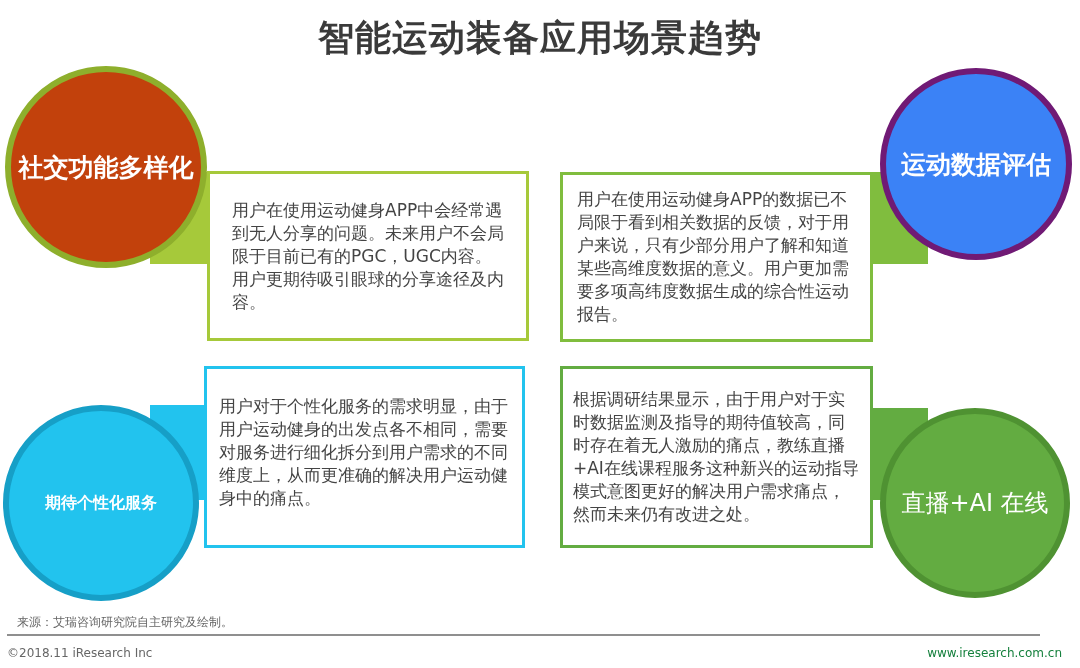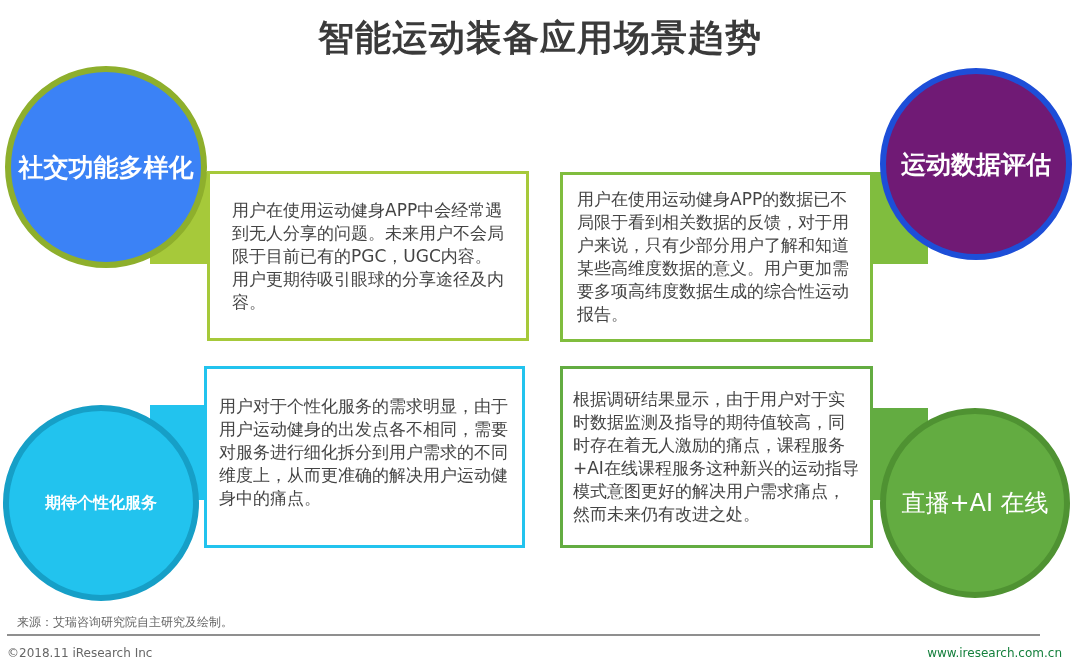--- a/index.html
+++ b/index.html
@@ -14,29 +14,29 @@
   .footer-line{position:absolute;left:7px;top:634px;width:1033px;height:2px;background:#8f8f8f;}
   .footer-copy{position:absolute;left:7px;top:646px;font-size:12px;color:#666;}
   .footer-url{position:absolute;right:18px;top:646px;font-size:12px;color:#15803d;}
 </style>
 </head>
 <body>
 
 <div class="title">智能运动装备应用场景趋势</div>
 
 <div class="tab" style="left:150px;top:172px;width:60px;height:92px;background:#A6C93A;"></div>
-<div class="circle" style="left:5px;top:66px;width:202px;height:202px;background:#3b82f6;border:6px solid #8EAF2C;">
+<div class="circle" style="left:5px;top:66px;width:202px;height:202px;background:#c2410c;border:6px solid #8EAF2C;">
   <span style="font-size:25px;font-weight:bold;white-space:nowrap;">社交功能多样化</span>
 </div>
 <div class="box" style="left:207px;top:171px;width:322px;height:170px;border-color:#A6C93A;padding:6px 22px;">
   <p>用户在使用运动健身APP中会经常遇到无人分享的问题。未来用户不会局限于目前已有的PGC，UGC内容。用户更期待吸引眼球的分享途径及内容。</p>
 </div>
 
 <div class="tab" style="left:868px;top:172px;width:60px;height:92px;background:#80BD3E;"></div>
-<div class="circle" style="left:880px;top:68px;width:192px;height:192px;background:#701a75;border:6px solid #1d4ed8;">
+<div class="circle" style="left:880px;top:68px;width:192px;height:192px;background:#3b82f6;border:6px solid #701a75;">
   <span style="font-size:25px;font-weight:bold;white-space:nowrap;">运动数据评估</span>
 </div>
 <div class="box" style="left:560px;top:172px;width:313px;height:170px;border-color:#80BD3E;padding:0 14px;">
   <p>用户在使用运动健身APP的数据已不局限于看到相关数据的反馈，对于用户来说，只有少部分用户了解和知道某些高维度数据的意义。用户更加需要多项高纬度数据生成的综合性运动报告。</p>
 </div>
 
 <div class="tab" style="left:150px;top:405px;width:58px;height:95px;background:#22C3EE;"></div>
 <div class="circle" style="left:3px;top:405px;width:196px;height:196px;background:#22C3EE;border:6px solid #169FC7;">
   <span style="font-size:16px;font-weight:bold;white-space:nowrap;">期待个性化服务</span>
 </div>
@@ -44,19 +44,19 @@
   <p>用户对于个性化服务的需求明显，由于用户运动健身的出发点各不相同，需要对服务进行细化拆分到用户需求的不同维度上，从而更准确的解决用户运动健身中的痛点。</p>
 </div>
 
 <div class="tab" style="left:868px;top:408px;width:60px;height:92px;background:#63AC41;"></div>
 <div class="circle" style="left:880px;top:408px;width:190px;height:190px;background:#63AC41;border:6px solid #4F9232;">
   <div style="text-align:center;font-size:24px;line-height:32px;margin-left:0;">
     <span style="white-space:nowrap;">直播+AI 在线</span>
   </div>
 </div>
 <div class="box" style="left:560px;top:366px;width:313px;height:182px;border-color:#63AC41;padding:0 10px;">
-  <p>根据调研结果显示，由于用户对于实时数据监测及指导的期待值较高，同时存在着无人激励的痛点，课程服务+AI在线课程服务这种新兴的运动指导模式意图更好的解决用户需求痛点，然而未来仍有改进之处。</p>
+  <p>根据调研结果显示，由于用户对于实时数据监测及指导的期待值较高，同时存在着无人激励的痛点，教练直播+AI在线课程服务这种新兴的运动指导模式意图更好的解决用户需求痛点，然而未来仍有改进之处。</p>
 </div>
 
 <div class="footer-source">来源：艾瑞咨询研究院自主研究及绘制。</div>
 <div class="footer-line"></div>
 <div class="footer-copy">©2018.11 iResearch Inc</div>
 <div class="footer-url">www.iresearch.com.cn</div>
 
 </body></html>

